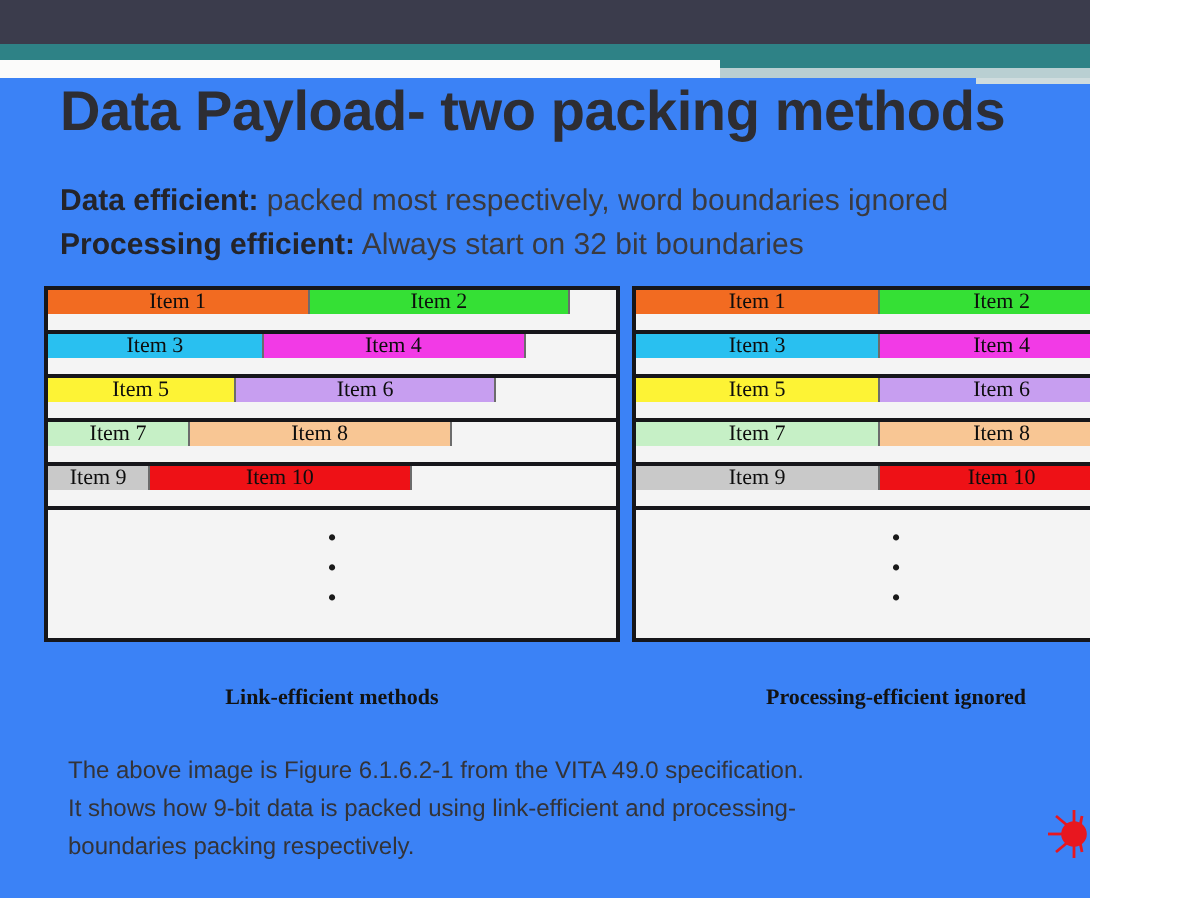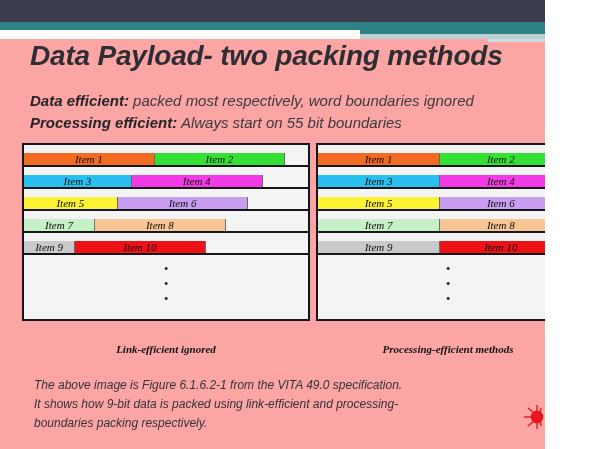--- a/index.html
+++ b/index.html
@@ -4,24 +4,23 @@
 <style>
   html, body {
     margin: 0;
     padding: 0;
     background: #ffffff;
   }
   #slide {
     position: relative;
     width: 545px;
     height: 449px;
-    background: #fca5a5;
+    background: #3b82f6;
     overflow: hidden;
     font-family: "Liberation Sans", sans-serif;
-    font-style: italic;
   }
 
   
   .banner-dark {
     position: absolute;
     left: 0; top: 0;
     width: 600px; height: 22px;
     background: #3b3c4c;
   }
   .banner-teal {
@@ -100,21 +99,21 @@
   }
   #panel-left  { left: 22px;  width: 288px; }
   #panel-right { left: 316px; width: 264px; }
 
   .row {
     position: relative;
     box-sizing: border-box;
     height: 22px;
     border-bottom: 2px solid #16161a;
     display: flex;
-    align-items: flex-end;
+    align-items: flex-start;
   }
   .panel .row:first-child { border-top: 0; }
 
   .cell {
     box-sizing: border-box;
     border-right: 1px solid #6c6c6c;
     display: flex;
     align-items: center;
     justify-content: center;
     font-family: "Liberation Serif", serif;
@@ -193,21 +192,21 @@
   <div class="banner-stripe s2"></div>
   <div class="banner-stripe s3"></div>
   <div class="banner-stripe s4"></div>
 
   <div class="title">Data Payload- two packing methods</div>
 
   <div class="subline l1">
     <b>Data efficient:</b><span> packed most respectively, word boundaries ignored</span>
   </div>
   <div class="subline l2">
-    <b>Processing efficient:</b><span> Always start on 55 bit boundaries</span>
+    <b>Processing efficient:</b><span> Always start on 32 bit boundaries</span>
   </div>
 
   <div class="panel" id="panel-left">
       <div class="row">
         <div class="cell" style="background: rgb(242, 107, 33); flex: 0 0 46%;">Item 1</div>
         <div class="cell" style="background: rgb(53, 224, 53); flex: 0 0 46%;">Item 2</div>
         <div class="cell blank" style="background: rgb(41, 192, 240); flex: 0 0 8%;"></div>
       </div>
       <div class="row">
         <div class="cell" style="background: rgb(41, 192, 240); flex: 0 0 38%;">Item 3</div>
@@ -265,22 +264,22 @@
       </div>
       <div class="fill">
         <div class="dots">
           <span>•</span>
           <span>•</span>
           <span>•</span>
         </div>
       </div>
     </div>
 
-  <div class="caption" id="caption-left">Link-efficient ignored</div>
-  <div class="caption" id="caption-right">Processing-efficient methods</div>
+  <div class="caption" id="caption-left">Link-efficient methods</div>
+  <div class="caption" id="caption-right">Processing-efficient ignored</div>
 
   <div class="note n1">The above image is Figure 6.1.6.2-1 from the VITA 49.0 specification.</div>
   <div class="note n2">It shows how 9-bit data is packed using link-efficient and processing-</div>
   <div class="note n3">boundaries packing respectively.</div>
 
   <svg id="logo" viewBox="0 0 62 34">
     <g stroke="#e8171f" stroke-width="1.4">
       <line x1="4" y1="17" x2="13" y2="17"></line>
       <line x1="17" y1="5" x2="17" y2="29"></line>
       <line x1="8" y1="8" x2="14" y2="13"></line>

